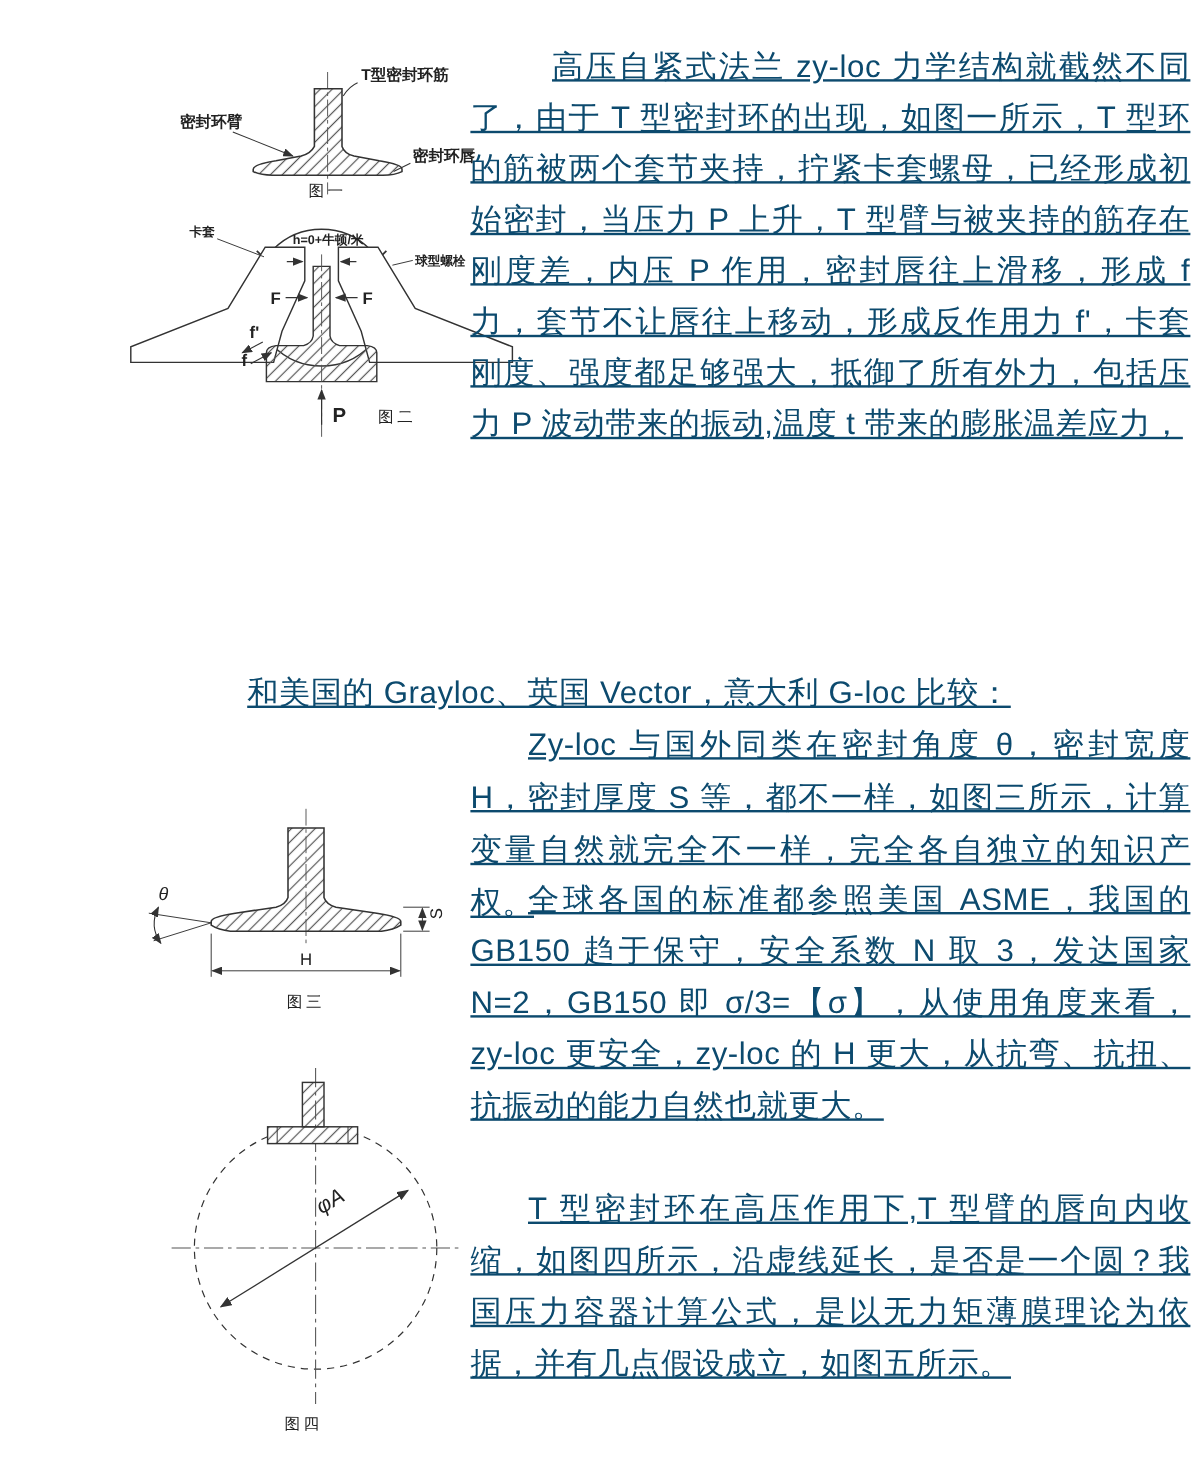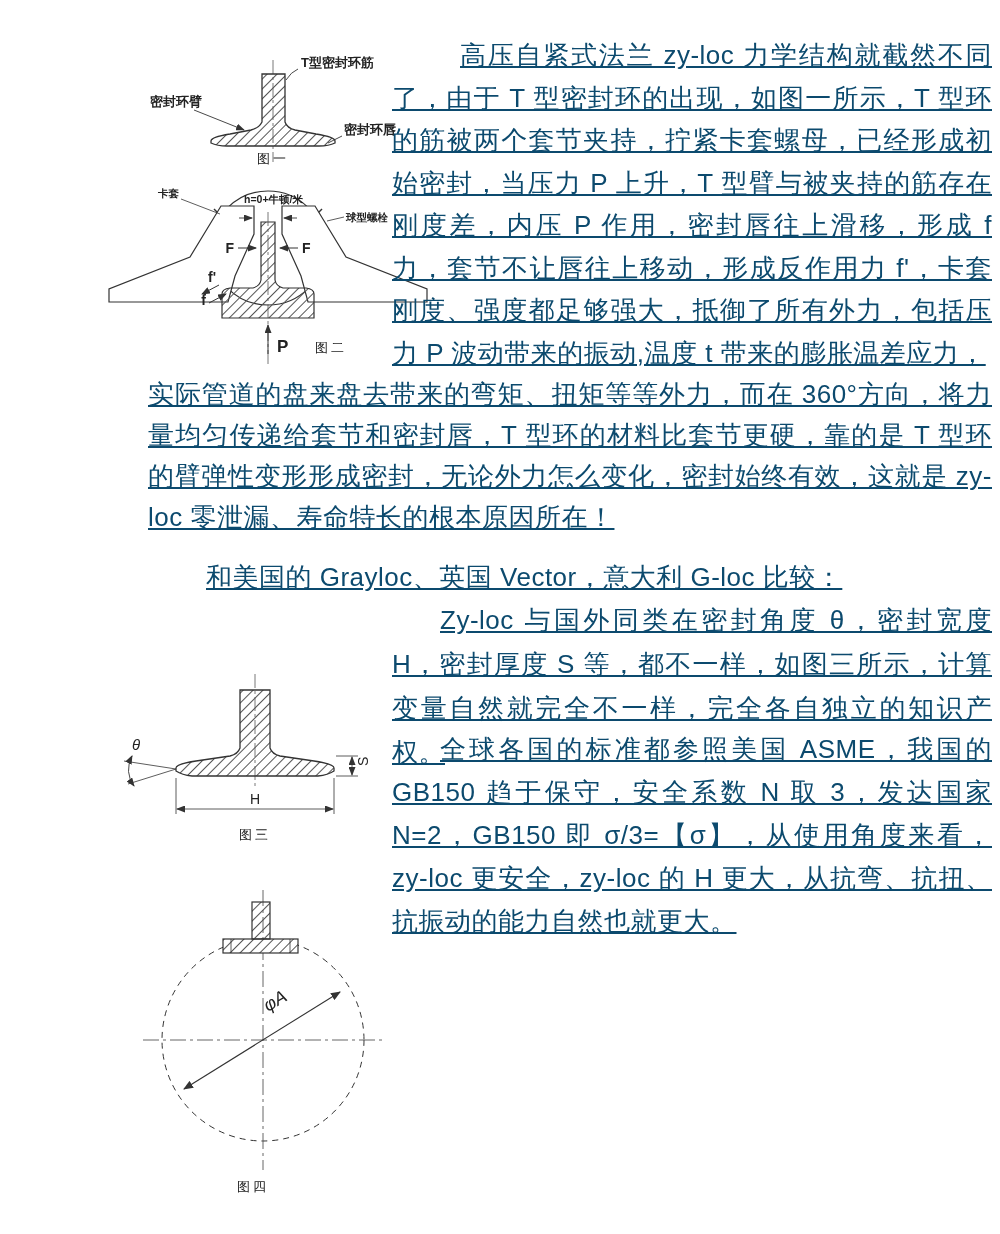--- a/index.html
+++ b/index.html
@@ -168,18 +168,18 @@
       <rect x="144" y="20" width="18" height="37" fill="url(#hatch4)" stroke="#333" stroke-width="1.2"></rect>
       <line x1="123" y1="57" x2="123" y2="71" stroke="#333" stroke-width="0.8"></line>
       <line x1="182" y1="57" x2="182" y2="71" stroke="#333" stroke-width="0.8"></line>
     </g>
     <line x1="76" y1="207" x2="232" y2="110" stroke="#333" stroke-width="1.1" marker-start="url(#ar4)" marker-end="url(#ar4)"></line>
     <text x="160" y="130" font-size="18" font-style="italic" transform="rotate(-31 160,130)">φA</text>
     <text class="fig-caption" x="145" y="309" text-anchor="middle">图四</text>
   </svg>
 
   <p class="para p1-right">高压自紧式法兰 zy-loc 力学结构就截然不同了，由于 T 型密封环的出现，如图一所示，T 型环的筋被两个套节夹持，拧紧卡套螺母，已经形成初始密封，当压力 P 上升，T 型臂与被夹持的筋存在刚度差，内压 P 作用，密封唇往上滑移，形成 f 力，套节不让唇往上移动，形成反作用力 f'，卡套刚度、强度都足够强大，抵御了所有外力，包括压力 P 波动带来的振动,温度 t 带来的膨胀温差应力，</p>
-  <p class="para p1-full">实际管道的盘来盘去带来的弯矩、扭矩等等外力，而在 360°方向，将力量均匀传递给套节和密封唇，T 型环的材料比套节更硬，靠的是 T 型环的臂弹性变形形成密封，无论外力怎么变化，密封始终有效，这就是 zy-loc 零泄漏、寿命特长的根本原因所在！</p>
   <p class="para compare">和美国的 Grayloc、英国 Vector，意大利 G-loc 比较：</p>
   <p class="para p2">Zy-loc 与国外同类在密封角度 θ，密封宽度 H，密封厚度 S 等，都不一样，如图三所示，计算变量自然就完全不一样，完全各自独立的知识产权。</p>
   <p class="para p3">全球各国的标准都参照美国 ASME，我国的 GB150 趋于保守，安全系数 N 取 3，发达国家 N=2，GB150 即 σ/3=【σ】，从使用角度来看，zy-loc 更安全，zy-loc 的 H 更大，从抗弯、抗扭、抗振动的能力自然也就更大。</p>
+  <p class="para p4">T 型密封环在高压作用下,T 型臂的唇向内收缩，如图四所示，沿虚线延长，是否是一个圆？我国压力容器计算公式，是以无力矩薄膜理论为依据，并有几点假设成立，如图五所示。</p>
 
 </div>
 
 </body></html>

